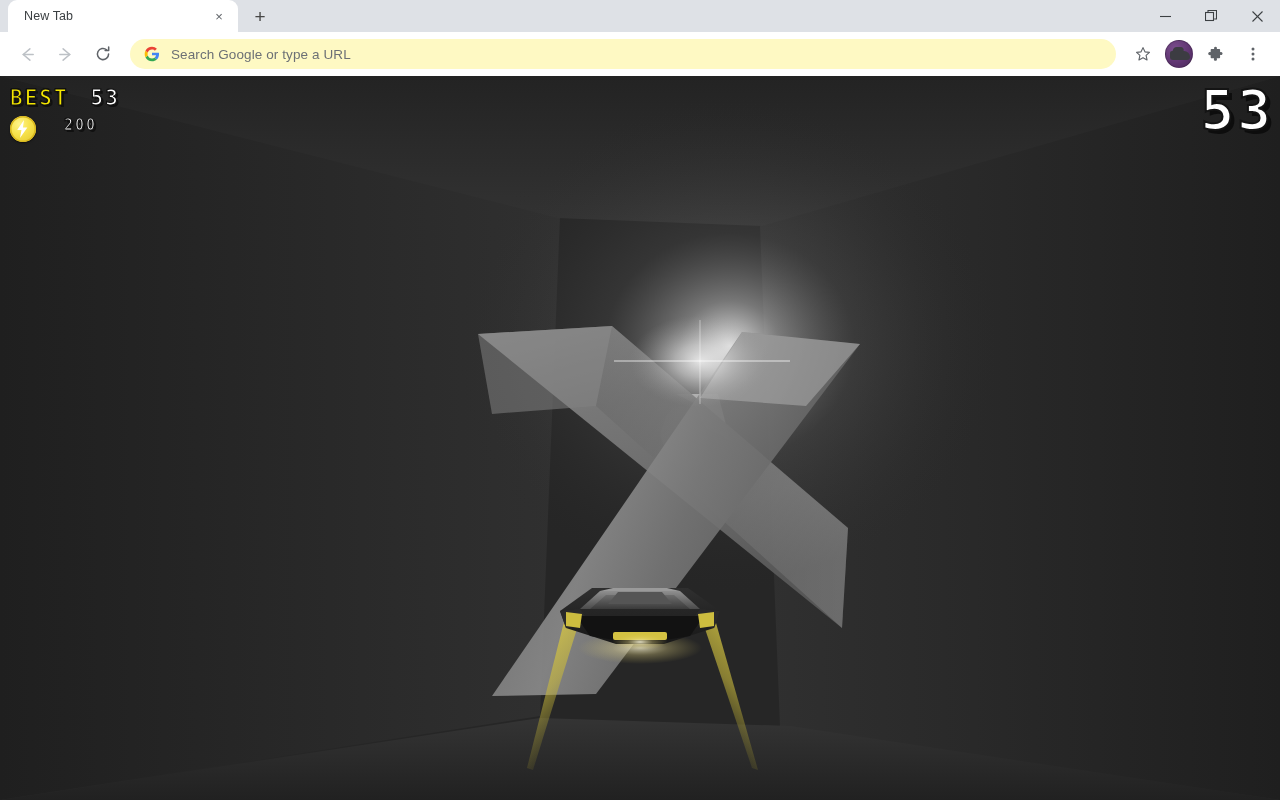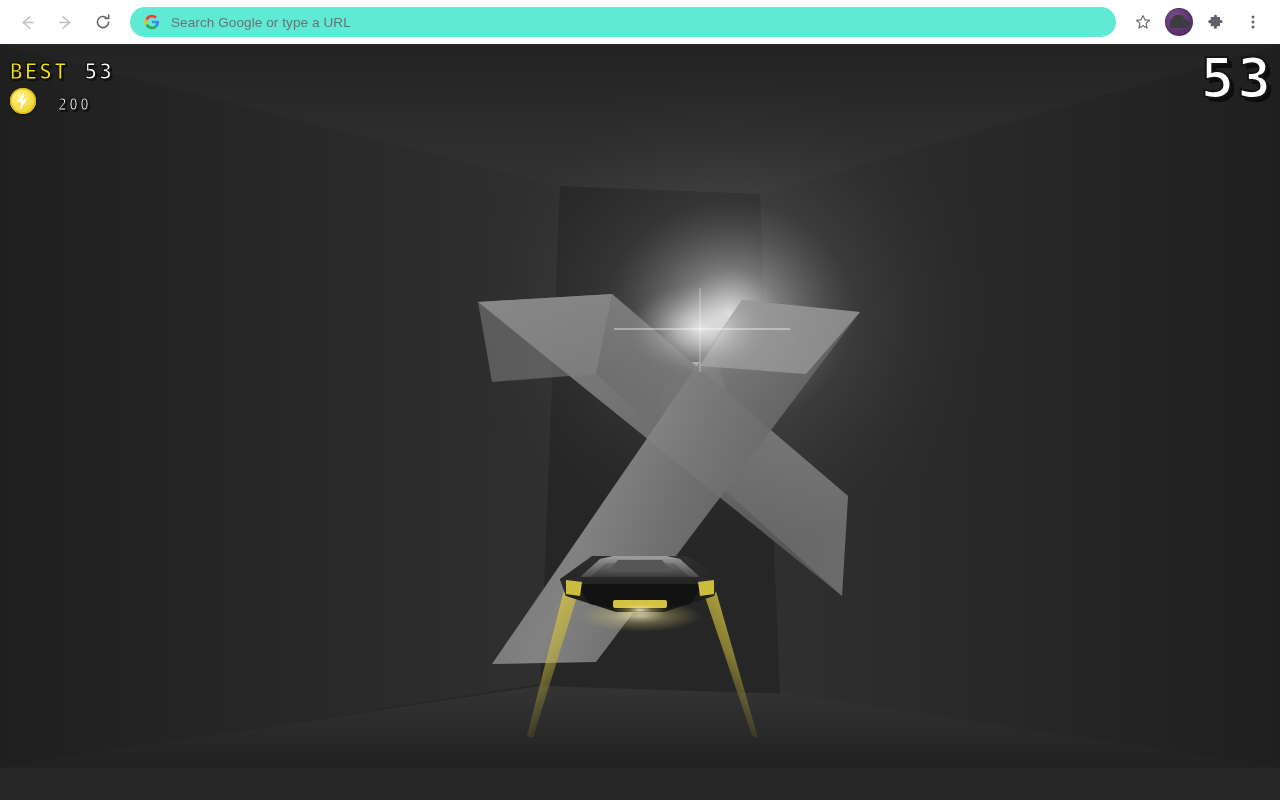--- a/index.html
+++ b/index.html
@@ -47,21 +47,21 @@
   .toolbar {
     height:44px; background:#ffffff; display:flex; align-items:center;
     padding:0 8px; flex:0 0 44px;
   }
   .navbtn {
     width:32px; height:32px; margin:0 3px; border-radius:50%;
     display:flex; align-items:center; justify-content:center; cursor:pointer;
   }
 
   .omnibox {
-    flex:1; height:30px; background:#5eead4; border-radius:16px;
+    flex:1; height:30px; background:#fef9c3; border-radius:16px;
     display:flex; align-items:center; padding:0 14px; margin:0 8px;
     cursor:text;
   }
   .omni-text {
     margin-left:11px; font-size:13.5px; color:#6c7075; letter-spacing:.1px;
   }
   .tb-right { display:flex; align-items:center; }
   .avatar {
     width:28px; height:28px; border-radius:50%; margin:0 3px;
     background:radial-gradient(circle at 35% 30%, #7a4d8c 0%, #5e3470 60%, #4a2a58 100%);
@@ -79,21 +79,21 @@
 
   
   .game {
     flex:1; position:relative; overflow:hidden;
     background:#262626;
   }
   .layer { position:absolute; inset:0; }
 
   
   .hud-left { position:absolute; left:10px; top:10px; z-index:40; }
-  .hud-row { display:flex; align-items:flex-end; height:30px; }
+  .hud-row { display:flex; align-items:flex-start; height:30px;gap:6px; }
   .pix {
     font-family:"DejaVu Sans Mono", monospace;
     font-weight:bold; letter-spacing:2px;
   }
   .best-label {
     font-size:21px; color:#f3e500;
     text-shadow:2px 2px 0 #111, -1px 0 0 #111, 0 -1px 0 #111;
     -webkit-text-stroke:1.2px #111;
   }
   .best-val {
@@ -119,20 +119,47 @@
     font-size:56px; line-height:1; color:#ffffff; letter-spacing:3px;
     text-shadow:4px 4px 0 #0d0d0d;
     -webkit-text-stroke:2px #141414;
   }
 </style>
 </head>
 <body>
 
 <div class="browser">
 
+  <div class="tabstrip">
+    <div class="tab">
+      <span class="tab-title">New Tab</span>
+      <span class="tab-close">×</span>
+    </div>
+    <div class="newtab">+</div>
+
+    <div class="winctl">
+      <div class="winbtn">
+        <svg width="11" height="11" viewBox="0 0 11 11">
+          <line x1="0" y1="5.5" x2="11" y2="5.5" stroke="#3c4043" stroke-width="1.1"></line>
+        </svg>
+      </div>
+      <div class="winbtn">
+        <svg width="12" height="12" viewBox="0 0 12 12">
+          <rect x="0.5" y="2.5" width="8" height="8" fill="none" stroke="#3c4043" stroke-width="1.1"></rect>
+          <path d="M3 2.5 V0.5 H11.5 V9 H9.2" fill="none" stroke="#3c4043" stroke-width="1.1"></path>
+        </svg>
+      </div>
+      <div class="winbtn close">
+        <svg width="11" height="11" viewBox="0 0 11 11" stroke="#3c4043">
+          <line x1="0.5" y1="0.5" x2="10.5" y2="10.5" stroke-width="1.1"></line>
+          <line x1="10.5" y1="0.5" x2="0.5" y2="10.5" stroke-width="1.1"></line>
+        </svg>
+      </div>
+    </div>
+  </div>
 
   <div class="toolbar">
     <div class="navbtn">
       <svg width="19" height="19" viewBox="0 0 20 20">
         <path d="M12.5 4 L5.5 10 L12.5 16" fill="none" stroke="#bdc1c6" stroke-width="1.6" stroke-linecap="round" stroke-linejoin="round"></path>
         <line x1="5.5" y1="10" x2="16" y2="10" stroke="#bdc1c6" stroke-width="1.6" stroke-linecap="round"></line>
       </svg>
     </div>
     <div class="navbtn">
       <svg width="19" height="19" viewBox="0 0 20 20">

